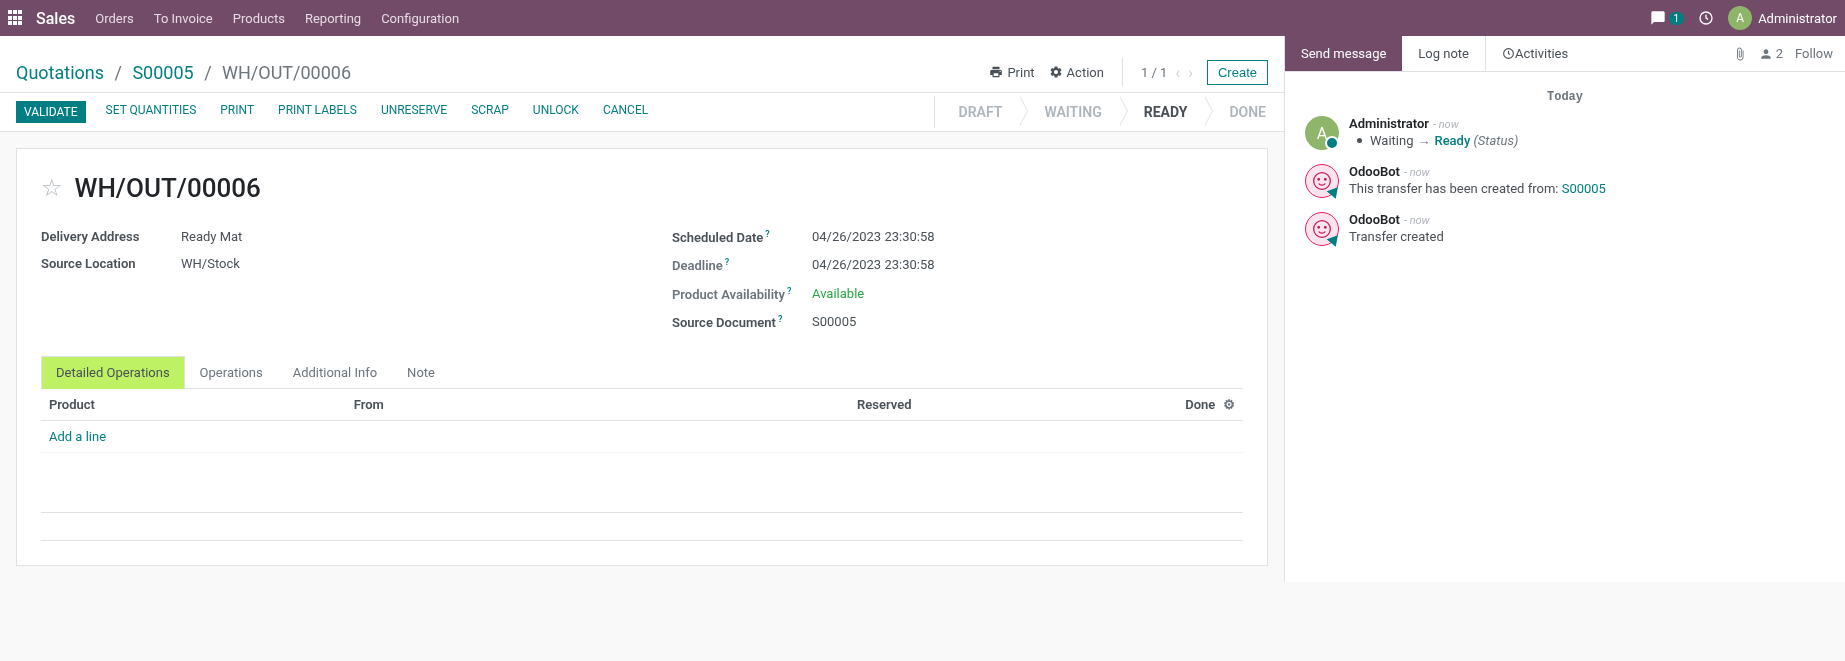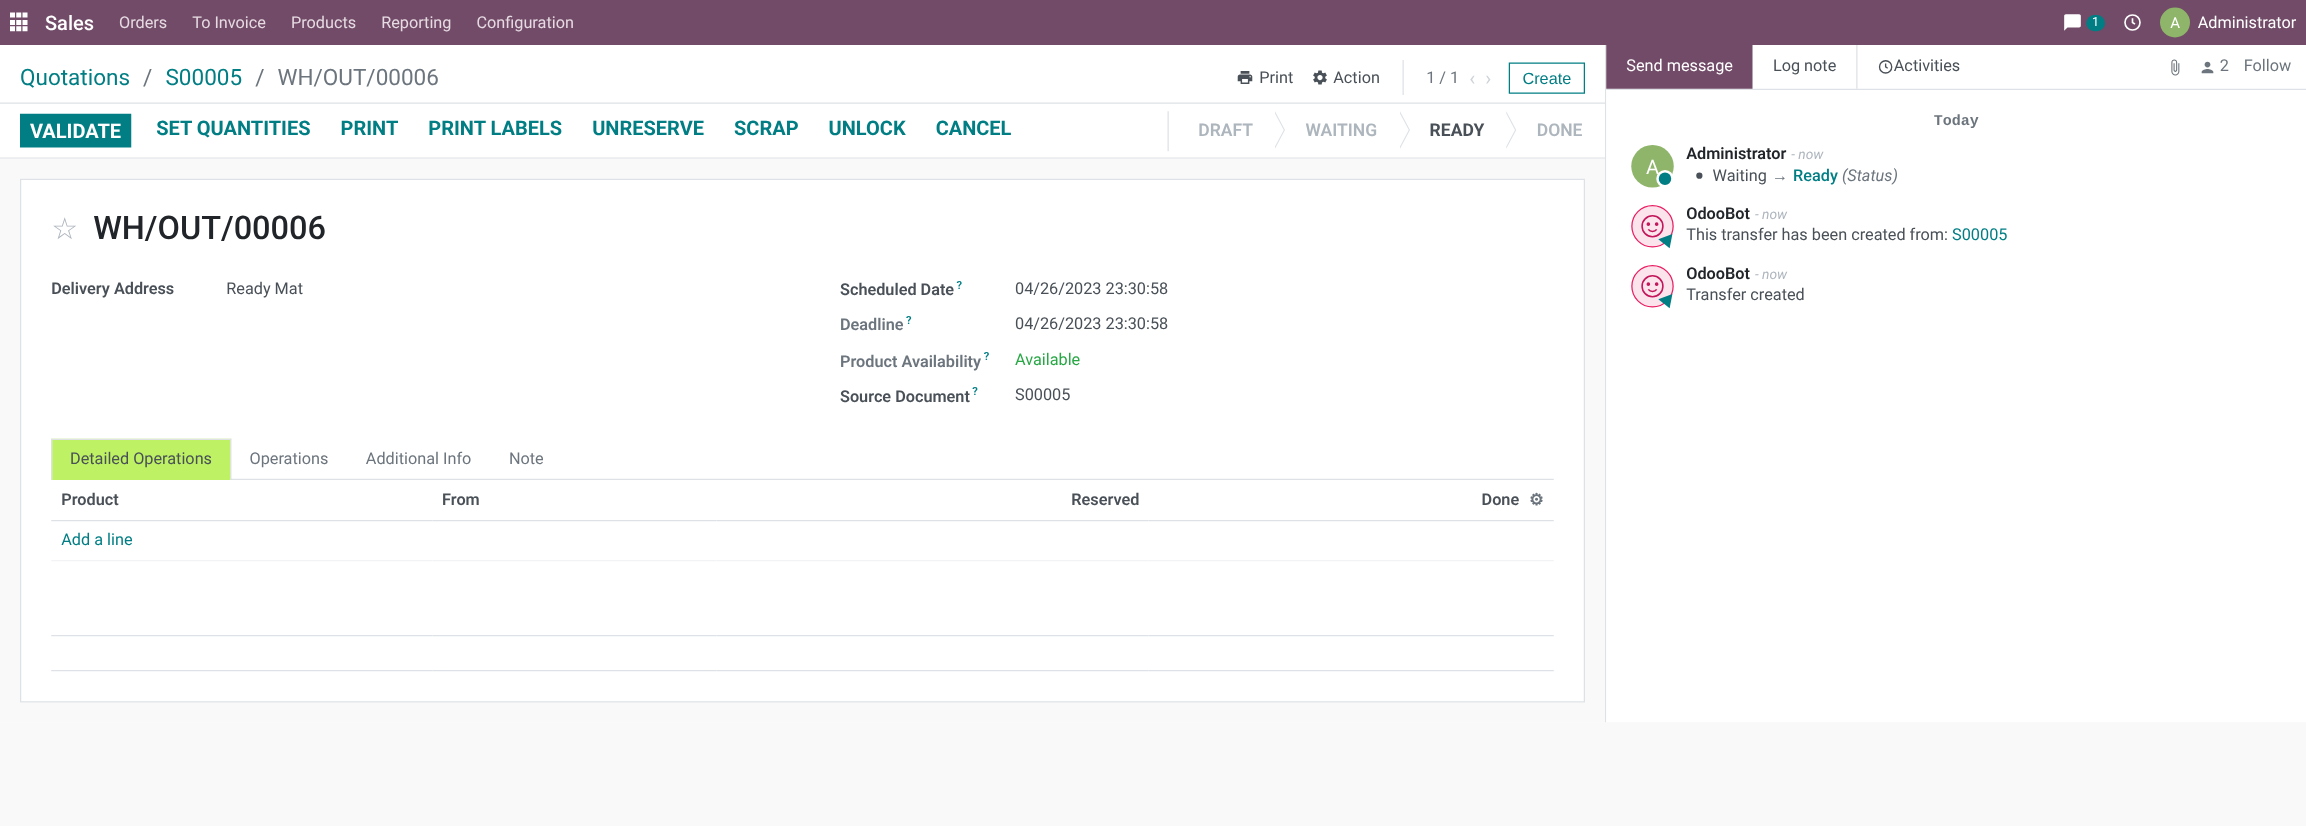--- a/index.html
+++ b/index.html
@@ -15,36 +15,36 @@
 .topnav .right-item { margin-left: 14px; display: flex; align-items: center; color: #fff; cursor: pointer; }
 .topnav .badge { background: #017e84; color:#fff; font-size: 10px; padding: 1px 5px; border-radius: 8px; margin-left: 3px; }
 .topnav .avatar { width: 24px; height: 24px; border-radius: 50%; background: #8fb56b; color:#fff; display:inline-flex; align-items:center; justify-content:center; font-size:12px; margin-right:6px;}
 
 
 .main { display: flex; }
 .left { flex: 1; border-right: 1px solid #dee2e6; background:#fff;}
 .right { width: 560px; background: #fff; }
 
 
-.cp-row1 { display: flex; align-items: center; padding: 12px 16px 6px; }
+.cp-row1 { display: flex; align-items: center; padding: 22px 16px 6px; }
 .breadcrumb { font-size: 18px; color: #6c757d; }
 .breadcrumb a { color: #017e84; text-decoration: none; cursor: pointer; }
 .breadcrumb .sep { margin: 0 6px; color: #6c757d; }
 .cp-row1 .spacer { flex: 1; }
 .cp-actions { display: flex; align-items: center; gap: 14px; color: #495057; }
 .cp-actions .act { cursor: pointer; display:flex; align-items:center; gap:4px; }
 .cp-actions .divider { width:1px; height:28px; background:#dee2e6; margin: 0 4px; }
 .pager { display:flex; align-items:center; gap:8px; color:#6c757d; font-size:13px;}
 .pager .arrow { color:#ced4da; cursor:pointer; font-size:16px;}
 .btn-create { border: 1px solid #017e84; background:#fff; color:#017e84; padding: 4px 10px; font-size: 13px; cursor:pointer;}
 
 
 .statusbar { display: flex; align-items: center; border-top: 1px solid #dee2e6; border-bottom: 1px solid #dee2e6; padding: 0; background:#fff;}
 .statusbar .sb-left { display: flex; gap: 16px; padding: 8px 16px; }
-.statusbar .sb-btn { color: #017e84; font-size: 16px; font-weight: 700; cursor:pointer; padding: 2px 4px;}
+.statusbar .sb-btn { color: #017e84; font-size: 12px; font-weight: 400; cursor:pointer; padding: 2px 4px;}
 .statusbar .sb-btn.primary { background: #017e84; color:#fff; padding: 4px 8px;}
 .statusbar .spacer { flex:1; }
 .statusbar .steps { display:flex; border-left:1px solid #dee2e6;}
 .statusbar .step { position:relative; padding: 8px 18px 8px 24px; font-size: 14px; font-weight:600; color:#adb5bd; cursor:pointer;}
 .statusbar .step::after { content:''; position:absolute; right:-7px; top:0; width:0; height:0; border-top:15px solid transparent; border-bottom:15px solid transparent; border-left:8px solid #fff; z-index:2;}
 .statusbar .step::before { content:''; position:absolute; right:-8px; top:0; width:0; height:0; border-top:15px solid transparent; border-bottom:15px solid transparent; border-left:8px solid #dee2e6; z-index:1;}
 .statusbar .step.active { color:#495057; font-weight:700;}
 .statusbar .step:last-child::after, .statusbar .step:last-child::before { display:none; }
 
 
@@ -204,20 +204,24 @@
 <div class="sheet">
   <div class="title-row">
     <span class="star">☆</span>
     <h1>WH/OUT/00006</h1>
   </div>
   <div class="fields">
     <div class="fcol">
       <div class="frow">
                 <div class="flabel">Delivery Address</div>
                 <div class="fval">Ready Mat</div>
+              </div>
+      <div class="frow">
+                <div class="flabel">Source Location</div>
+                <div class="fval">WH/Stock</div>
               </div>
     </div>
     <div class="fcol">
       <div class="frow">
                 <div class="flabel"><span>Scheduled Date</span><span class="help">?</span></div>
                 <div class="fval">04/26/2023 23:30:58</div>
               </div>
       <div class="frow">
                 <div class="flabel muted"><span>Deadline</span><span class="help">?</span></div>
                 <div class="fval">04/26/2023 23:30:58</div>

